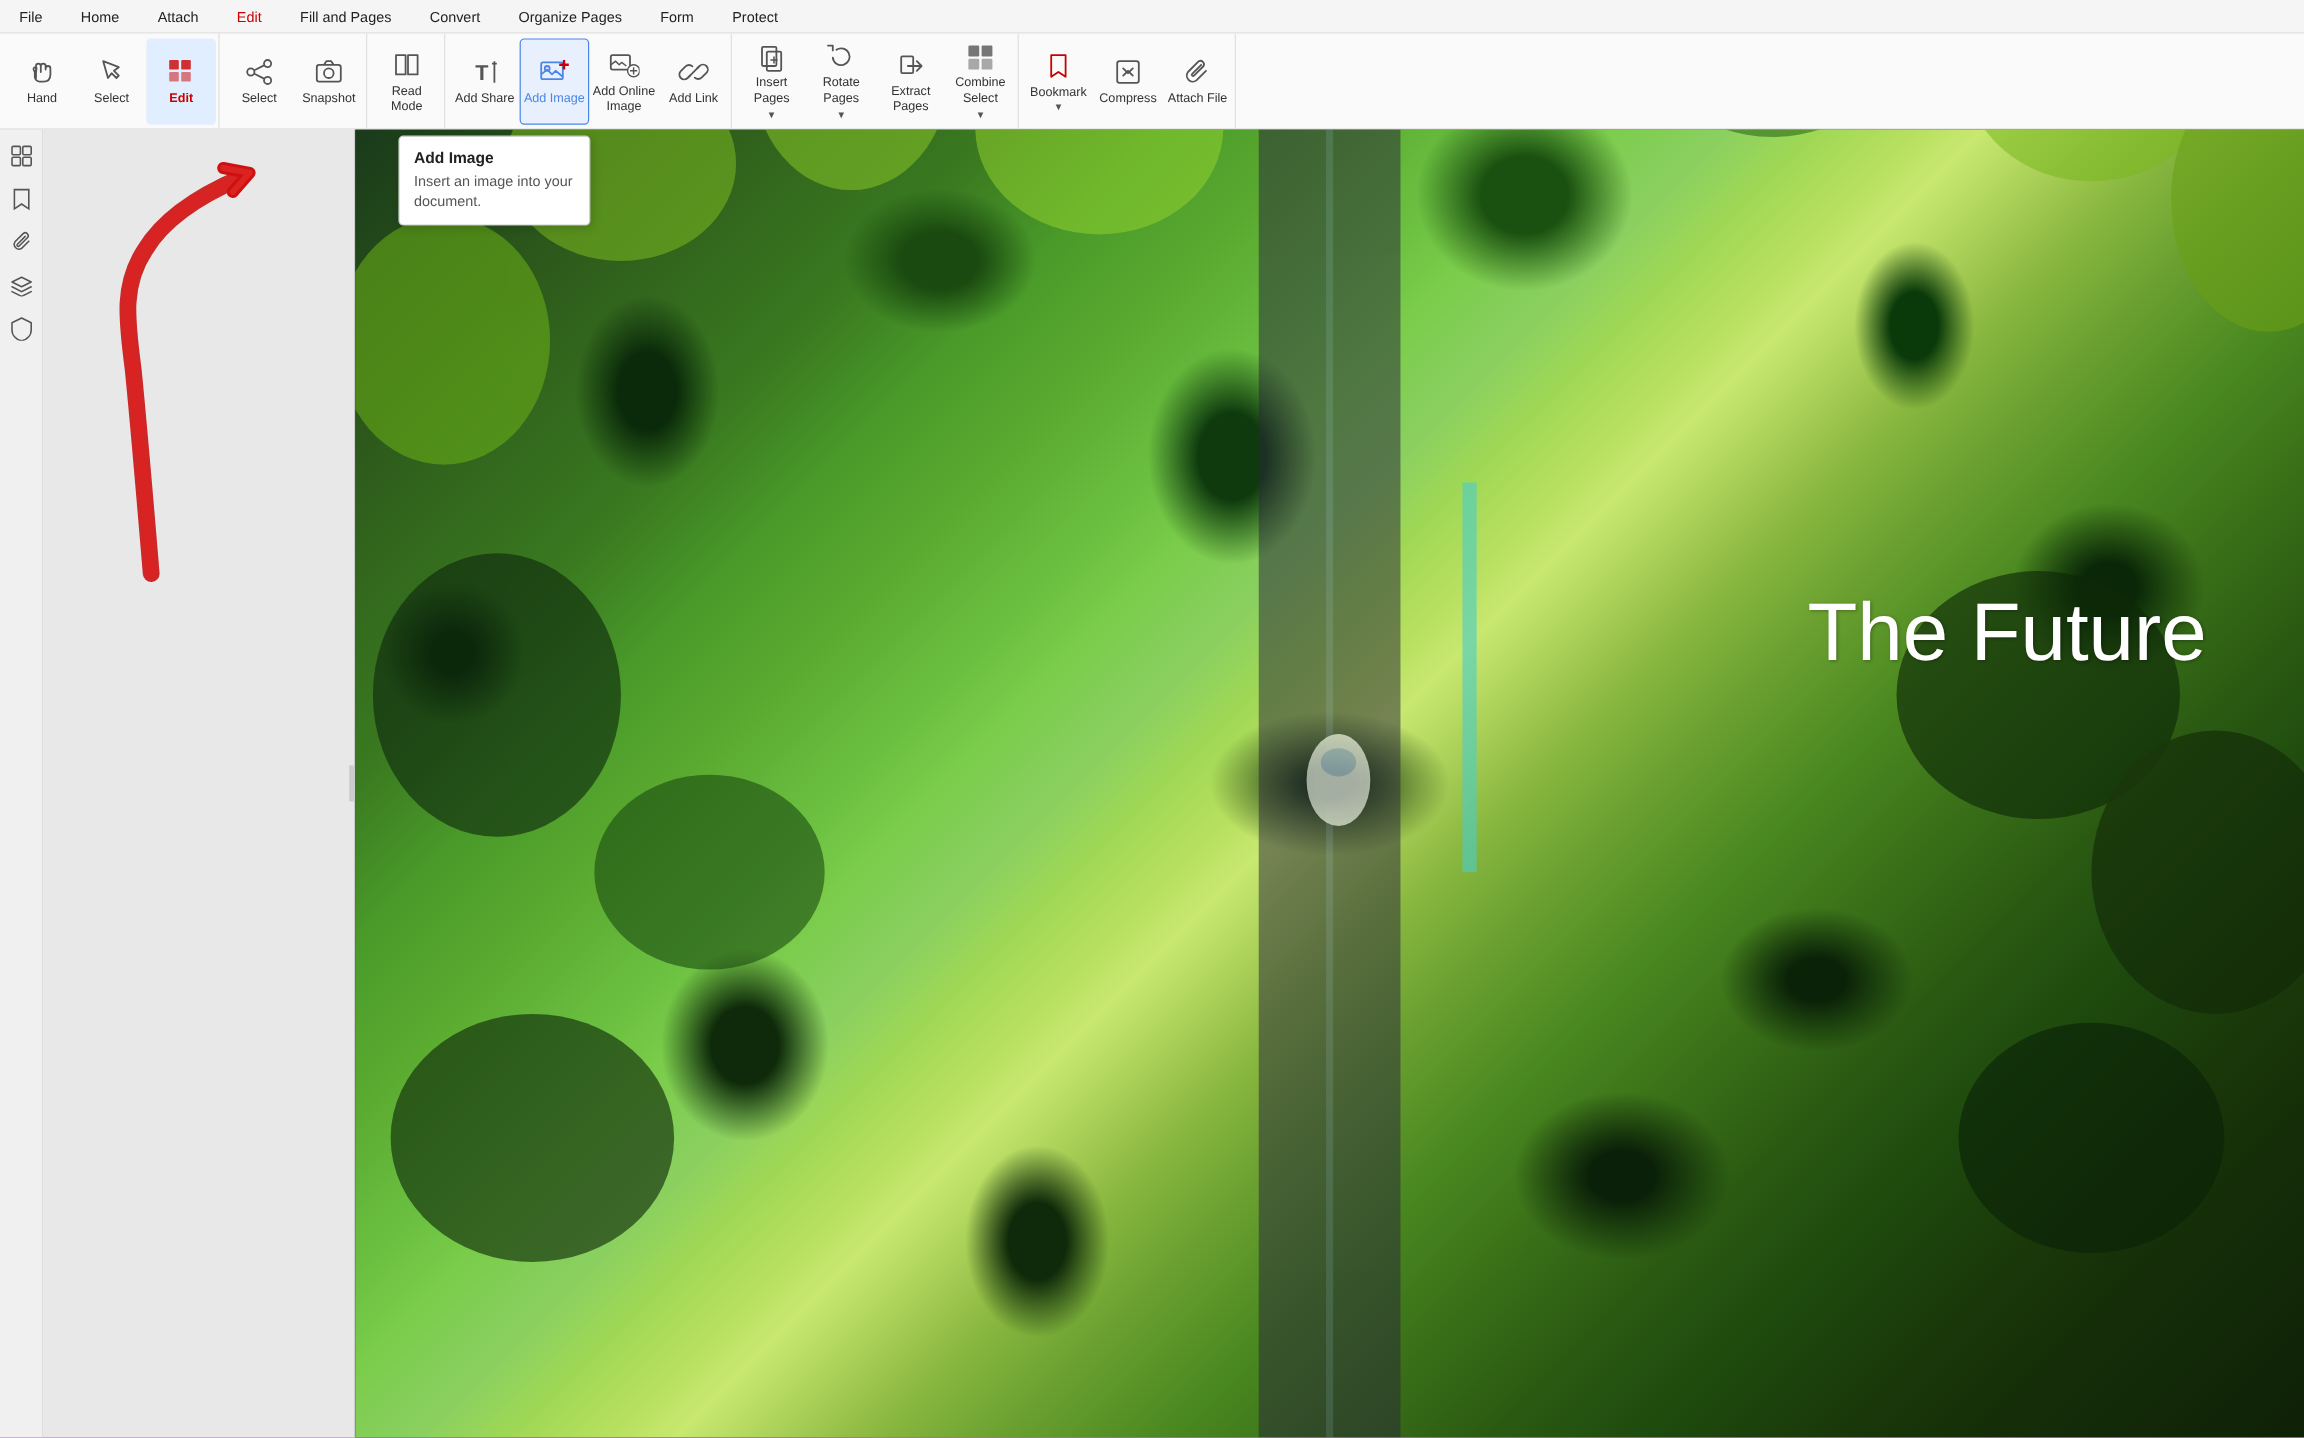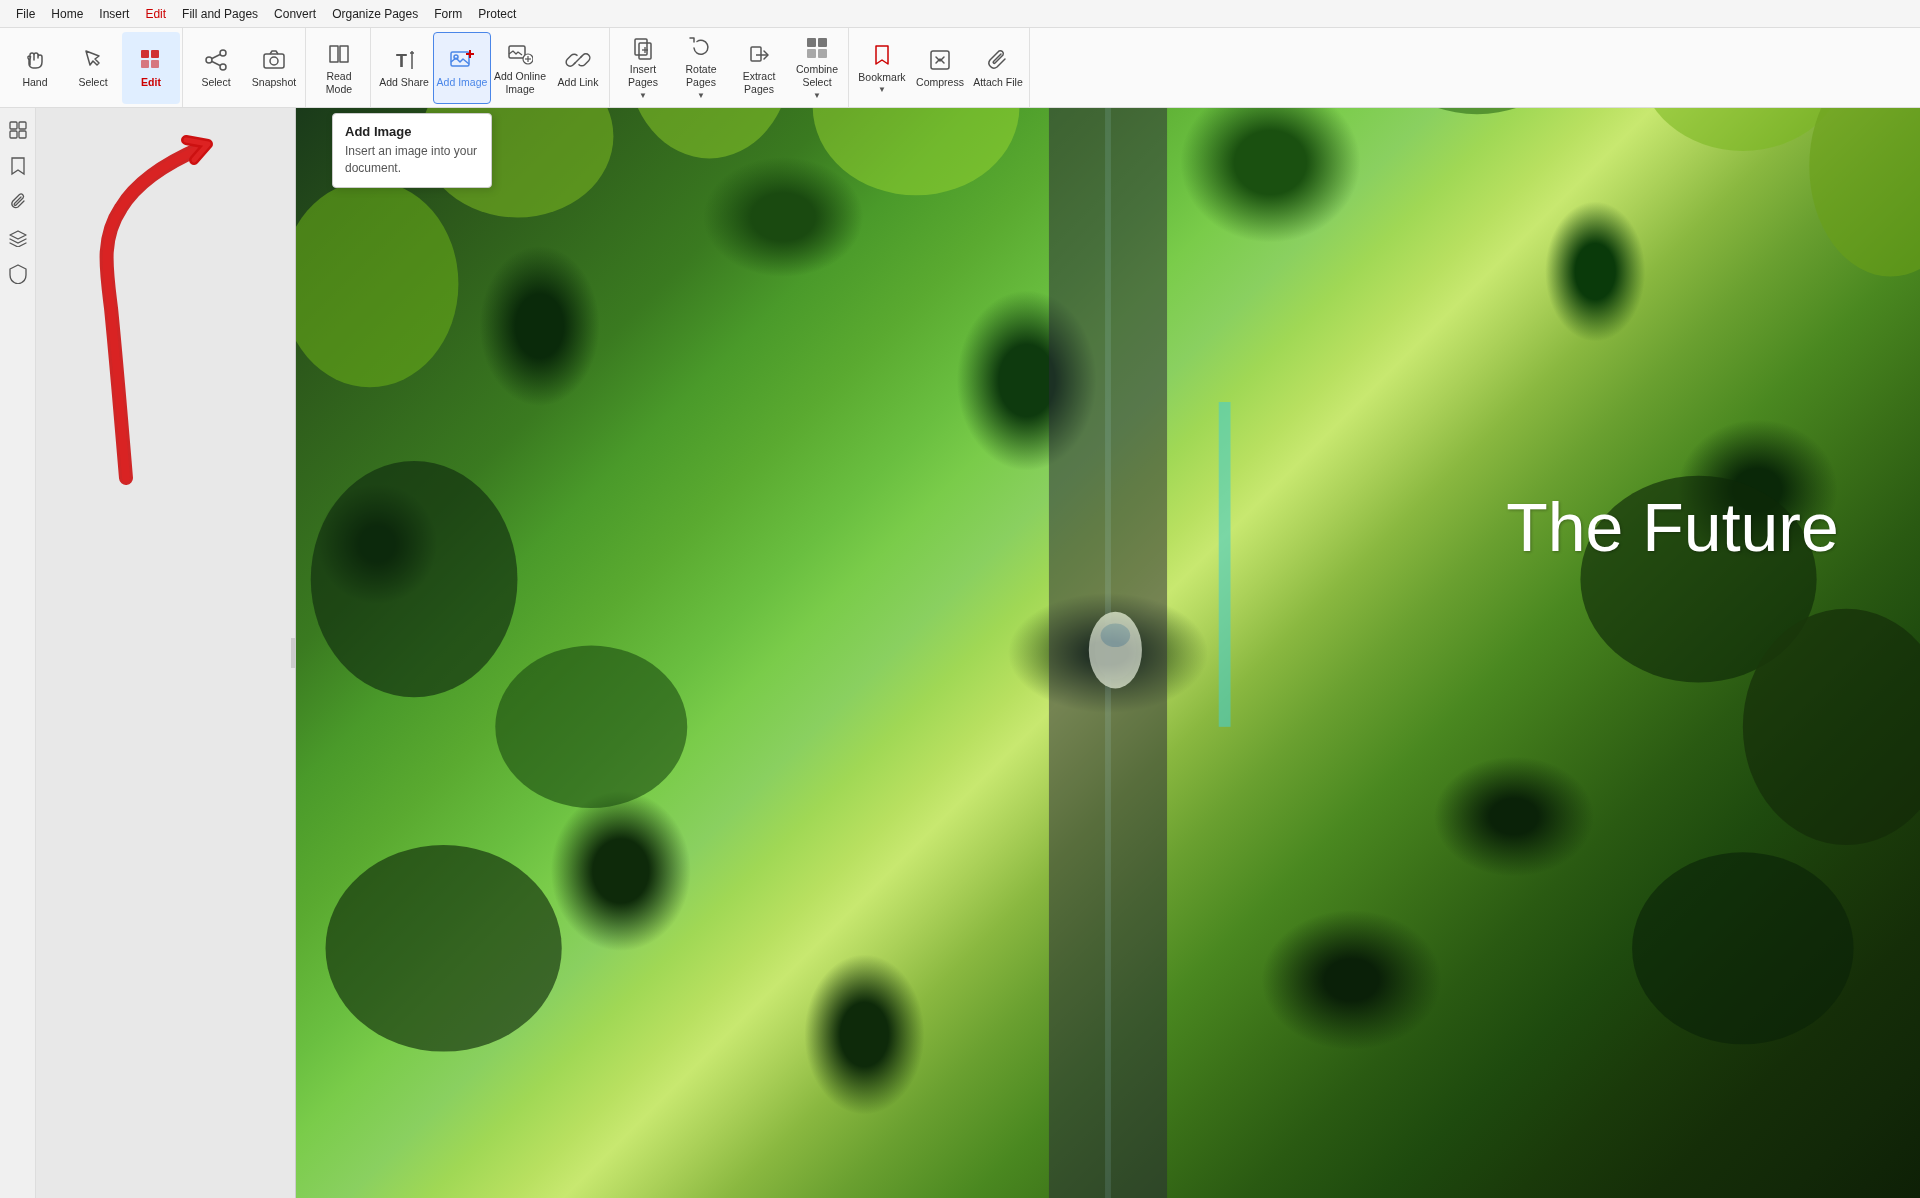--- a/index.html
+++ b/index.html
@@ -6,21 +6,21 @@
     body { font-family: 'Segoe UI', Arial, sans-serif; background: #f0f0f0; overflow: hidden; width: 1920px; height: 1198px; }
 
     
     .menu-bar {
       display: flex;
       align-items: center;
       background: #f5f5f5;
       border-bottom: 1px solid #ddd;
       height: 28px;
       padding: 0 8px;
-      gap: 0;
+      gap: 16px;
     }
     .menu-item {
       font-size: 12px;
       padding: 2px 8px;
       cursor: pointer;
       border-radius: 2px;
       color: #222;
     }
     .menu-item.active { color: #c00; }
 
@@ -262,21 +262,21 @@
       font-size: 8px;
       color: #555;
     }
   </style>
 </head>
 <body>
 
 <div class="menu-bar">
   <span class="menu-item">File</span>
   <span class="menu-item">Home</span>
-  <span class="menu-item">Insert</span>
+  <span class="menu-item">Attach</span>
   <span class="menu-item active">Edit</span>
   <span class="menu-item">Fill and Pages</span>
   <span class="menu-item">Convert</span>
   <span class="menu-item">Organize Pages</span>
   <span class="menu-item">Form</span>
   <span class="menu-item">Protect</span>
 </div>
 
 <div class="toolbar">
 

